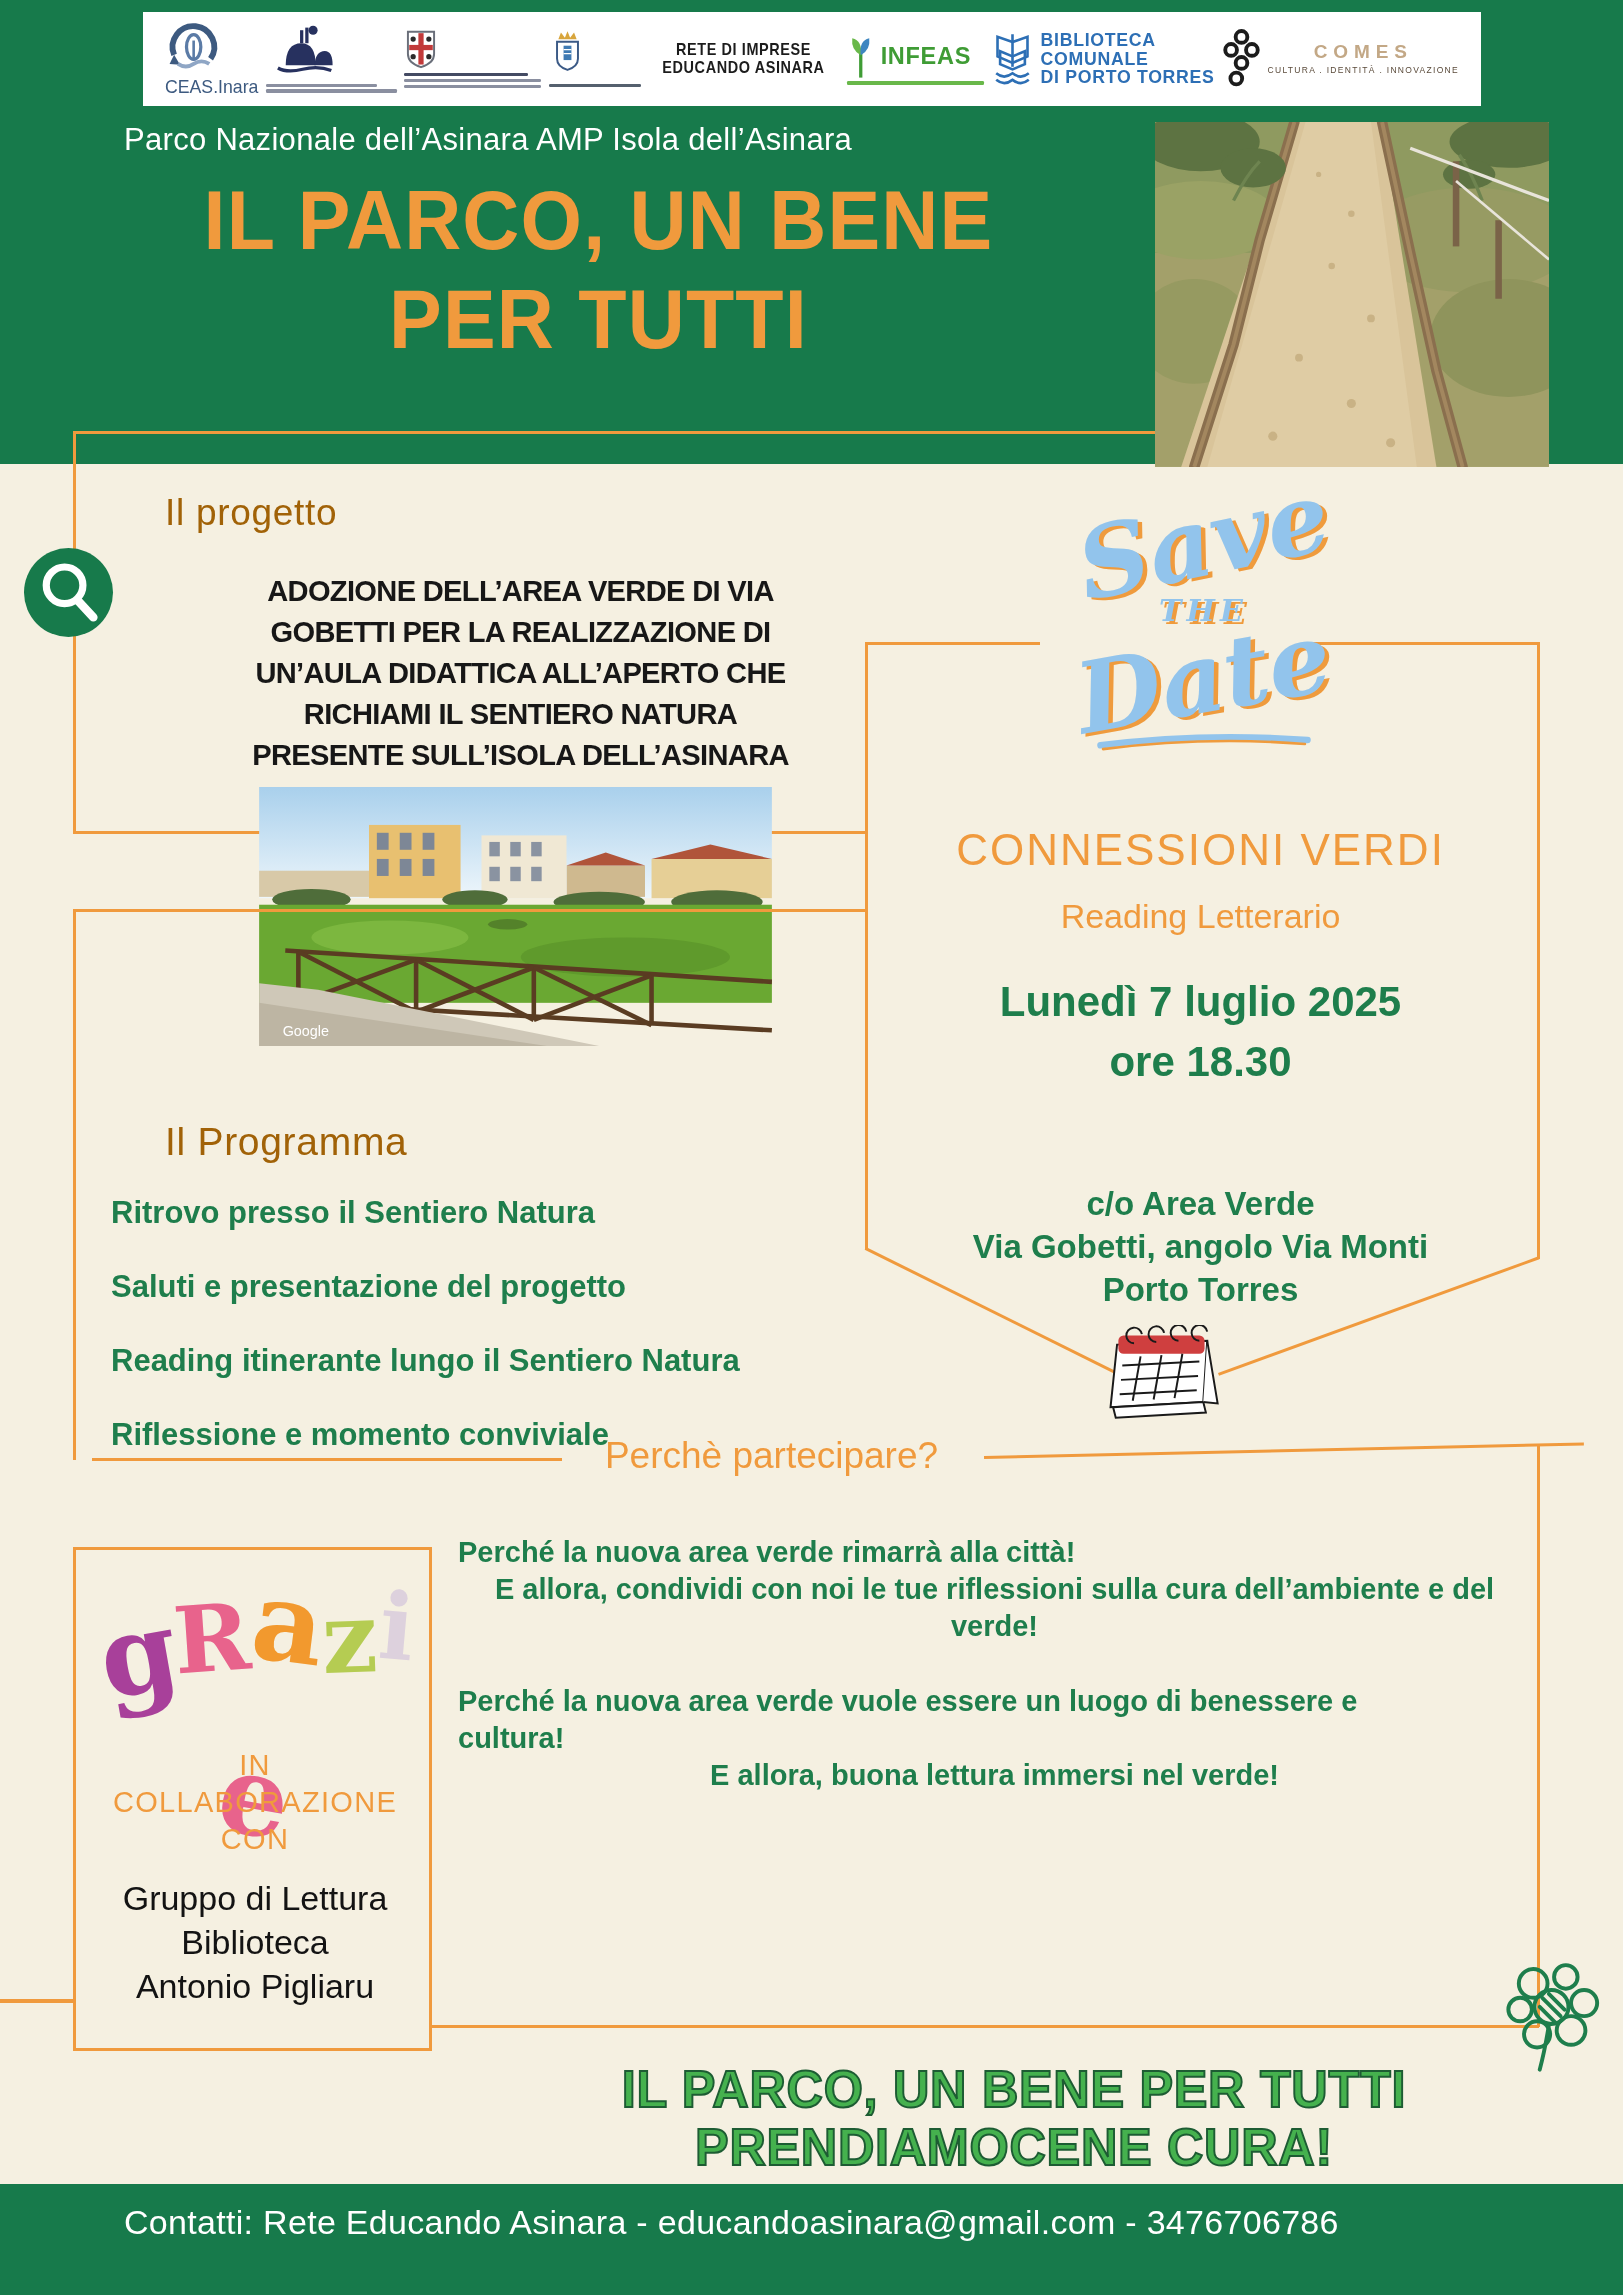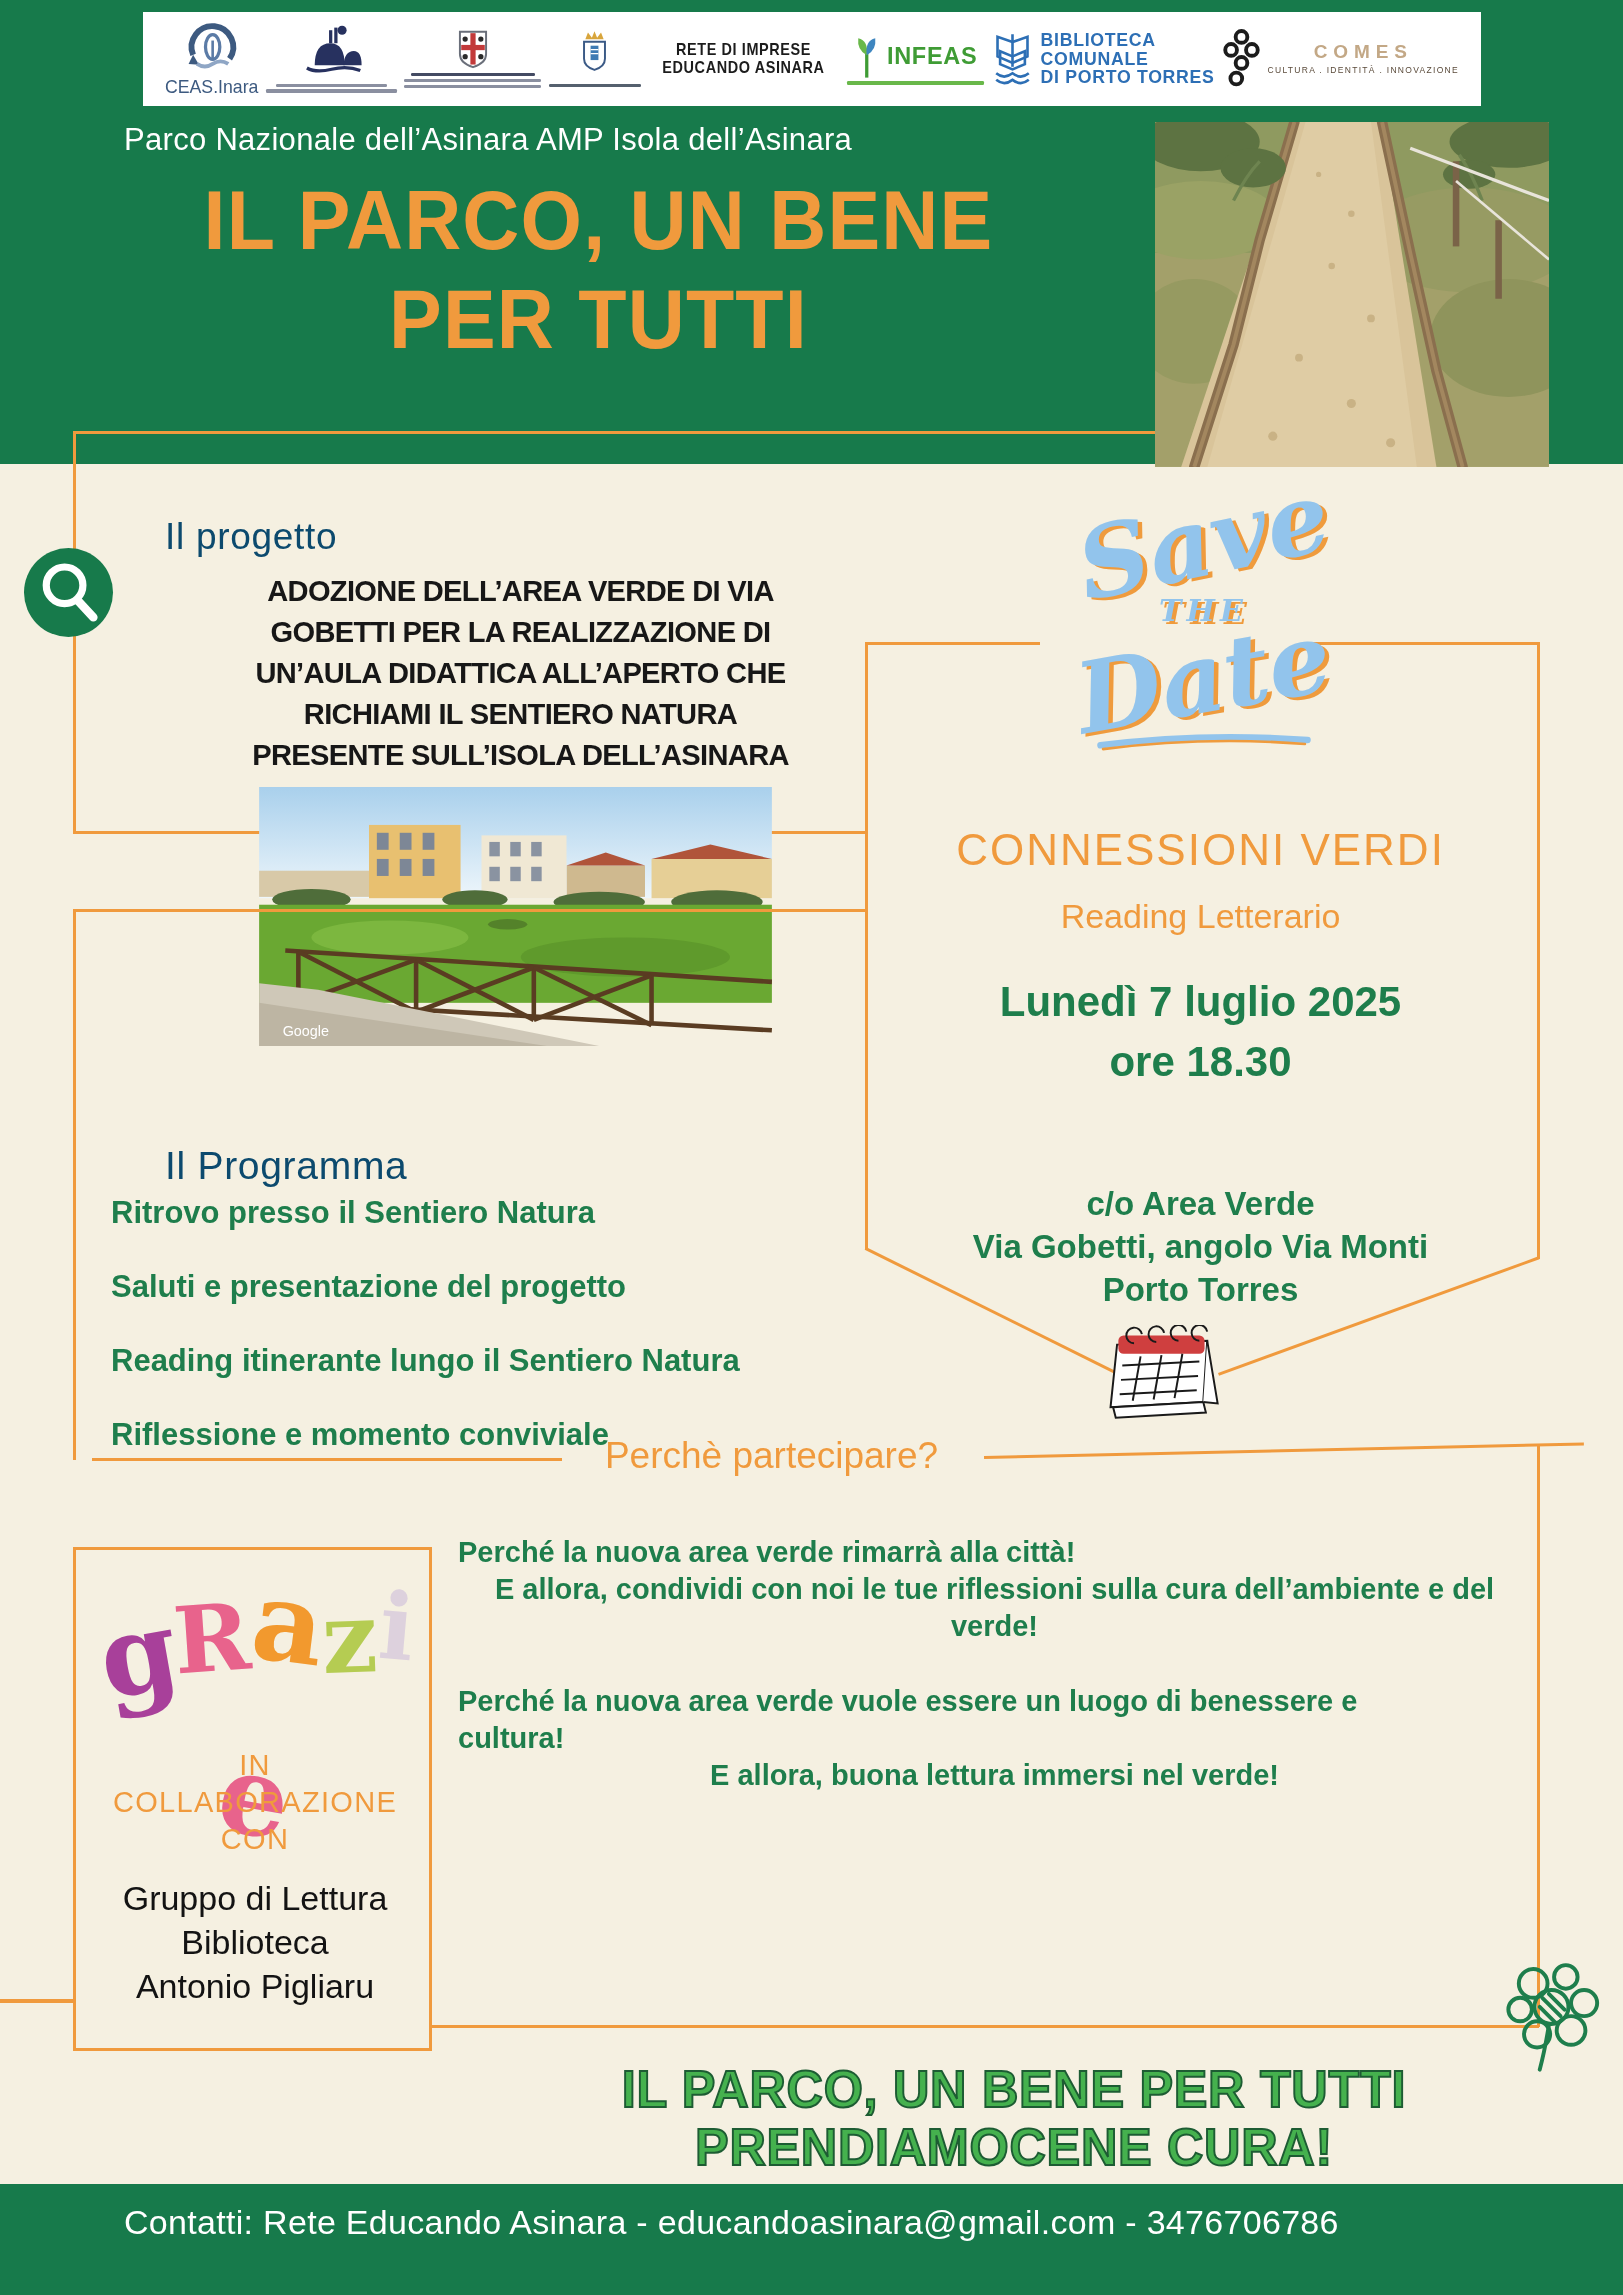--- a/index.html
+++ b/index.html
@@ -8,40 +8,40 @@
   .abs{position:absolute;}
 
   
   .top-band{left:0;top:0;width:1623px;height:464px;background:#177a4b;}
   .footer-band{left:0;top:2184px;width:1623px;height:111px;background:#177a4b;}
   .footer-contact{left:124px;top:2203px;color:#ffffff;font-size:34px;letter-spacing:0.3px;}
 
   
   .logo-bar{left:143px;top:11.8px;width:1338px;height:94px;background:#ffffff;
             display:flex;align-items:center;justify-content:space-between;padding:0 22px;box-sizing:border-box;}
-  .logo{display:flex;flex-direction:column;align-items:center;justify-content:center;line-height:1.05;text-align:center;}
+  .logo{display:flex;flex-direction:column;justify-content:center;line-height:1.05;text-align:center;}
   .logo-row{display:flex;align-items:center;gap:6.5px;}
   .ceas-label{color:#3d5a80;font-size:17.7px;margin-top:1.3px;}
   .tinybar{height:3.3px;background:#8a8fa0;border-radius:1.3px;margin-top:2.6px;}
   .rete-text{color:#1c1c1c;font-weight:bold;font-size:17px;letter-spacing:0.7px;white-space:pre-line;transform:scaleX(.85);}
   .infeas-label{color:#3f9c35;font-weight:bold;font-size:23.5px;letter-spacing:0.7px;}
   .bib-text{color:#2d6fb5;font-size:17.7px;font-weight:bold;letter-spacing:0.7px;white-space:pre-line;text-align:left;}
   .comes-label{color:#c3a886;font-size:19px;letter-spacing:5.9px;font-weight:bold;}
   .comes-sub{color:#5a4a3a;font-size:8.5px;letter-spacing:1.3px;margin-top:3.9px;}
 
   
   .park-subtitle{left:124px;top:122px;color:#ffffff;font-size:31px;letter-spacing:0.3px;}
   .main-title{left:98px;top:171px;width:1001px;text-align:center;color:#f09a3d;font-weight:800;
               font-size:84px;line-height:99px;letter-spacing:1.3px;white-space:pre-line;transform:scaleX(.94);}
 
   
   .oline{background:#f09a3d;}
 
   
-  .section-heading{color:#0c4a6e;font-size:37px;letter-spacing:0.7px;margin-top:24px;}
+  .section-heading{color:#a16207;font-size:37px;letter-spacing:0.7px;}
   .progetto-heading{left:165px;top:492px;}
   .progetto-text{left:190px;top:570px;width:661px;text-align:center;color:#171717;font-weight:700;
                  font-size:30px;line-height:41px;letter-spacing:-0.7px;white-space:pre-line;transform:scaleX(.97);}
   .magnifier-badge{left:23.5px;top:548px;width:89px;height:89px;border-radius:50%;background:#177a4b;}
 
   
   .std{left:981px;top:492px;width:445px;text-align:center;color:#92c4ec;
        font-family:"DejaVu Serif",serif;font-style:italic;font-weight:bold;
        text-shadow:3.9px 3.3px 0 #ef9b3d;}
   .std-word1{display:block;font-size:98px;line-height:98px;transform:rotate(-12deg);}

